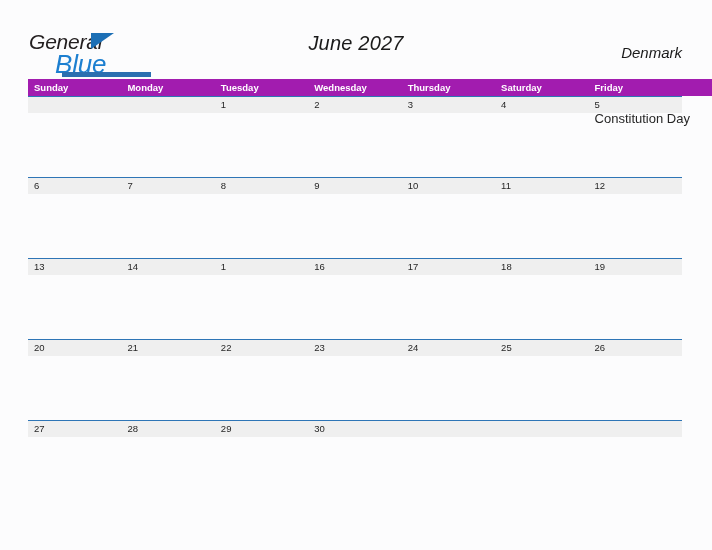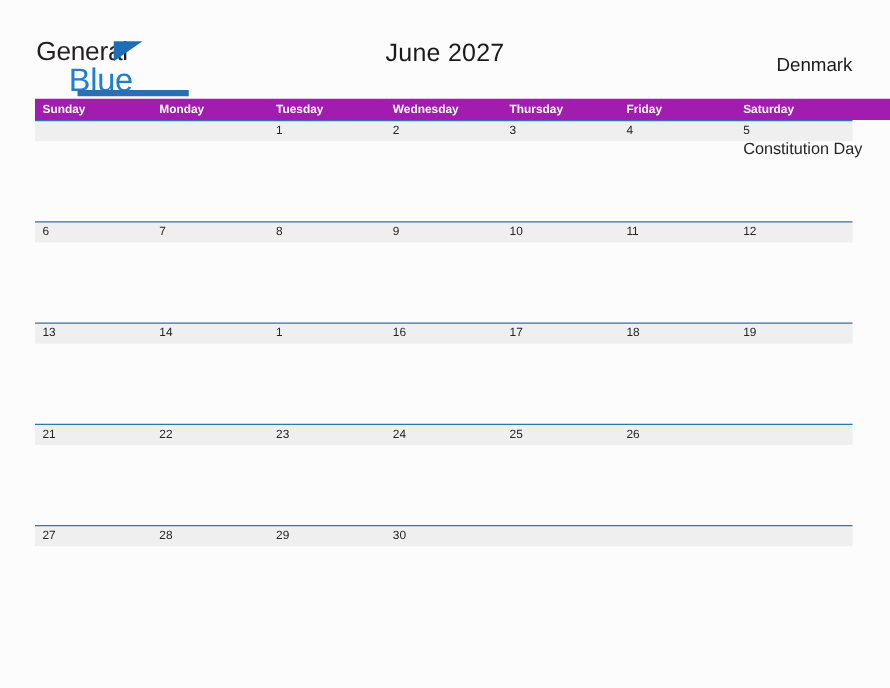--- a/index.html
+++ b/index.html
@@ -15,20 +15,21 @@
     position: relative;
   }
 
   
   .top-bar {
     position: absolute;
     left: 0;
     top: 0;
     width: 712px;
     height: 66px;
+    font-style: italic;
   }
 
   .logo {
     position: absolute;
     left: 29px;
     top: 30px;
     width: 190px;
     height: 44px;
   }
   .logo-general {
@@ -181,22 +182,22 @@
 </div>
 
 <div class="calendar">
 
   <div class="dow-row">
     <div class="dow-cell">Sunday</div>
     <div class="dow-cell">Monday</div>
     <div class="dow-cell">Tuesday</div>
     <div class="dow-cell">Wednesday</div>
     <div class="dow-cell">Thursday</div>
+    <div class="dow-cell">Saturday</div>
     <div class="dow-cell">Friday</div>
-    <div class="dow-cell">Saturday</div>
   </div>
 
   <div class="week-row">
     <div class="week-band"></div>
     <div class="week-cells">
       <div class="day-cell empty">
         <div class="day-num"></div>
       </div>
       <div class="day-cell empty">
         <div class="day-num"></div>
@@ -271,20 +272,23 @@
       <div class="day-cell">
         <div class="day-num">19</div>
       </div>
     </div>
   </div>
 
   <div class="week-row">
     <div class="week-band"></div>
     <div class="week-cells">
       <div class="day-cell">
+        <div class="day-num">20</div>
+      </div>
+      <div class="day-cell">
         <div class="day-num">21</div>
       </div>
       <div class="day-cell">
         <div class="day-num">22</div>
       </div>
       <div class="day-cell">
         <div class="day-num">23</div>
       </div>
       <div class="day-cell">
         <div class="day-num">24</div>

